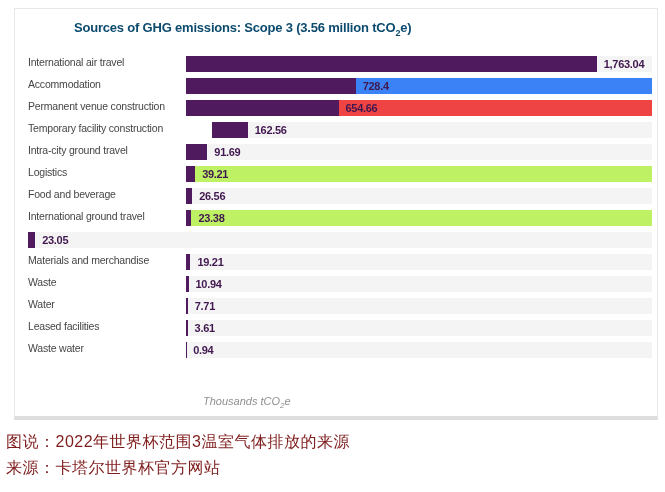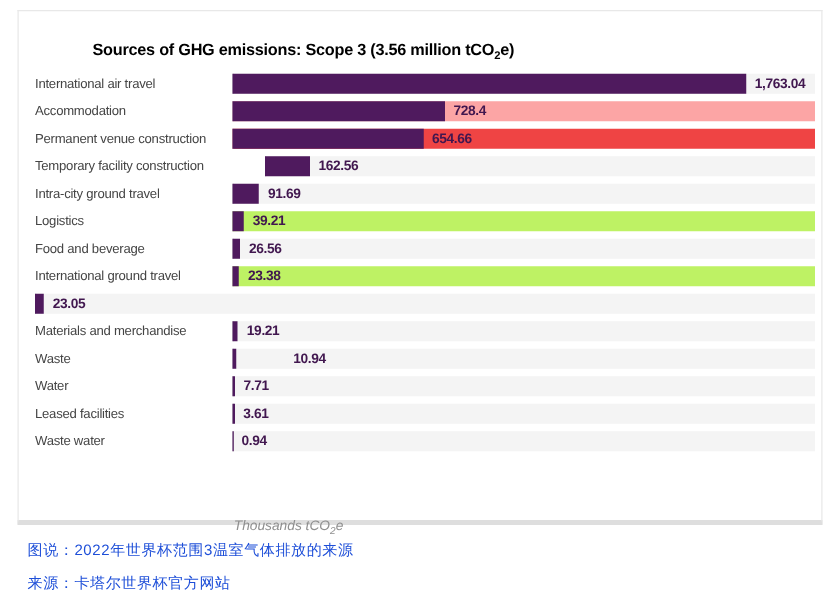--- a/index.html
+++ b/index.html
@@ -8,28 +8,28 @@
   body { position:relative; overflow:hidden; }
 
   .card {
     position:absolute; left:14px; top:8px; width:644px; height:412px;
     background:#ffffff;
     border:1px solid #e8e8e8;
     border-bottom:4px solid #dedede;
   }
 
   .card-title {
-    position:absolute; left:59px; top:21px;
-    font-size:13px; font-weight:bold; color:#000000;
+    position:absolute; left:59px; top:9px;
+    font-size:13px; font-weight:bold; color:#0c4a6e;
     letter-spacing:-0.2px; line-height:20px; white-space:nowrap;
   }
   .card-title sub { font-size:9px; }
 
   .rows { position:absolute; left:13px; top:47px; width:624px; }
-  .row { display:flex; align-items:center; height:22px; }
+  .row { display:flex; align-items:flex-start; height:22px; }
   .row-label {
     width:158px; flex:0 0 158px;
     font-size:10.5px; color:#454545; letter-spacing:-0.2px;
     white-space:nowrap;
   }
   .track {
     position:relative; flex:1; height:16px; background:#f4f4f4;
   }
   .baseline {
     position:absolute; left:0; top:0; bottom:0; width:1px; background:#c9c9c9;
@@ -37,26 +37,26 @@
   .bar {
     position:absolute; left:0; top:0; bottom:0; background:#4f1a5e;
   }
   .bar-value {
     position:absolute; top:50%; transform:translateY(-50%);
     font-size:11px; font-weight:bold; color:#41174f;
     letter-spacing:-0.3px; white-space:nowrap;
   }
 
   .axis-caption {
-    position:absolute; left:172px; top:386px;
-    font-size:11px; font-style:italic; color:#8f8f8f; white-space:nowrap;margin-top:20px;
+    position:absolute; left:188px; top:386px;
+    font-size:11px; font-style:italic; color:#8f8f8f; white-space:nowrap;
   }
   .axis-caption sub { font-size:8px; }
 
-  .caption { position:absolute; left:22px; font-size:12px; color:#1d4ed8;
+  .caption { position:absolute; left:6px; font-size:16px; color:#7f1d1d;
              letter-spacing:0.5px; white-space:nowrap; }
   .caption-legend { top:432px; }
   .caption-source { top:458px; }
 </style>
 </head>
 <body>
 
 <div class="card">
 
   <div class="card-title"><span>Sources of GHG emissions: Scope 3 (3.56 million tCO</span><sub>2</sub><span>e)</span></div>
@@ -65,21 +65,21 @@
       <div class="row">
         <div class="row-label">International air travel</div>
         <div class="track" style="background: rgb(244, 244, 244);">
           <div class="baseline" style="background: rgb(201, 201, 201);"></div>
           <div class="bar" style="width: 88.152%; background: rgb(79, 26, 94);"></div>
           <div class="bar-value" style="left: calc(88.152% + 7px); color: rgb(65, 23, 79);">1,763.04</div>
         </div>
       </div>
       <div class="row">
         <div class="row-label">Accommodation</div>
-        <div class="track" style="background: #fca5a5;">
+        <div class="track" style="background: #3b82f6;">
           <div class="baseline" style="background: rgb(201, 201, 201);"></div>
           <div class="bar" style="width: 36.42%; background: rgb(79, 26, 94);"></div>
           <div class="bar-value" style="left: calc(36.42% + 7px); color: rgb(65, 23, 79);">728.4</div>
         </div>
       </div>
       <div class="row">
         <div class="row-label">Permanent venue construction</div>
         <div class="track" style="background: #ef4444;">
           <div class="baseline" style="background: rgb(201, 201, 201);"></div>
           <div class="bar" style="width: 32.733%; background: rgb(79, 26, 94);"></div>
@@ -139,21 +139,21 @@
           <div class="baseline" style="background: rgb(201, 201, 201);"></div>
           <div class="bar" style="width: 0.961%; background: rgb(79, 26, 94);"></div>
           <div class="bar-value" style="left: calc(0.961% + 7px); color: rgb(65, 23, 79);">19.21</div>
         </div>
       </div>
       <div class="row">
         <div class="row-label">Waste</div>
         <div class="track" style="background: rgb(244, 244, 244);">
           <div class="baseline" style="background: rgb(201, 201, 201);"></div>
           <div class="bar" style="width: 0.547%; background: rgb(79, 26, 94);"></div>
-          <div class="bar-value" style="left: calc(0.547% + 7px); color: rgb(65, 23, 79); margin-left: 39px;">10.94</div>
+          <div class="bar-value" style="left: calc(0.547% + 7px); color: rgb(65, 23, 79);">10.94</div>
         </div>
       </div>
       <div class="row">
         <div class="row-label">Water</div>
         <div class="track" style="background: rgb(244, 244, 244);">
           <div class="baseline" style="background: rgb(201, 201, 201);"></div>
           <div class="bar" style="width: 0.386%; background: rgb(79, 26, 94);"></div>
           <div class="bar-value" style="left: calc(0.386% + 7px); color: rgb(65, 23, 79);">7.71</div>
         </div>
       </div>

